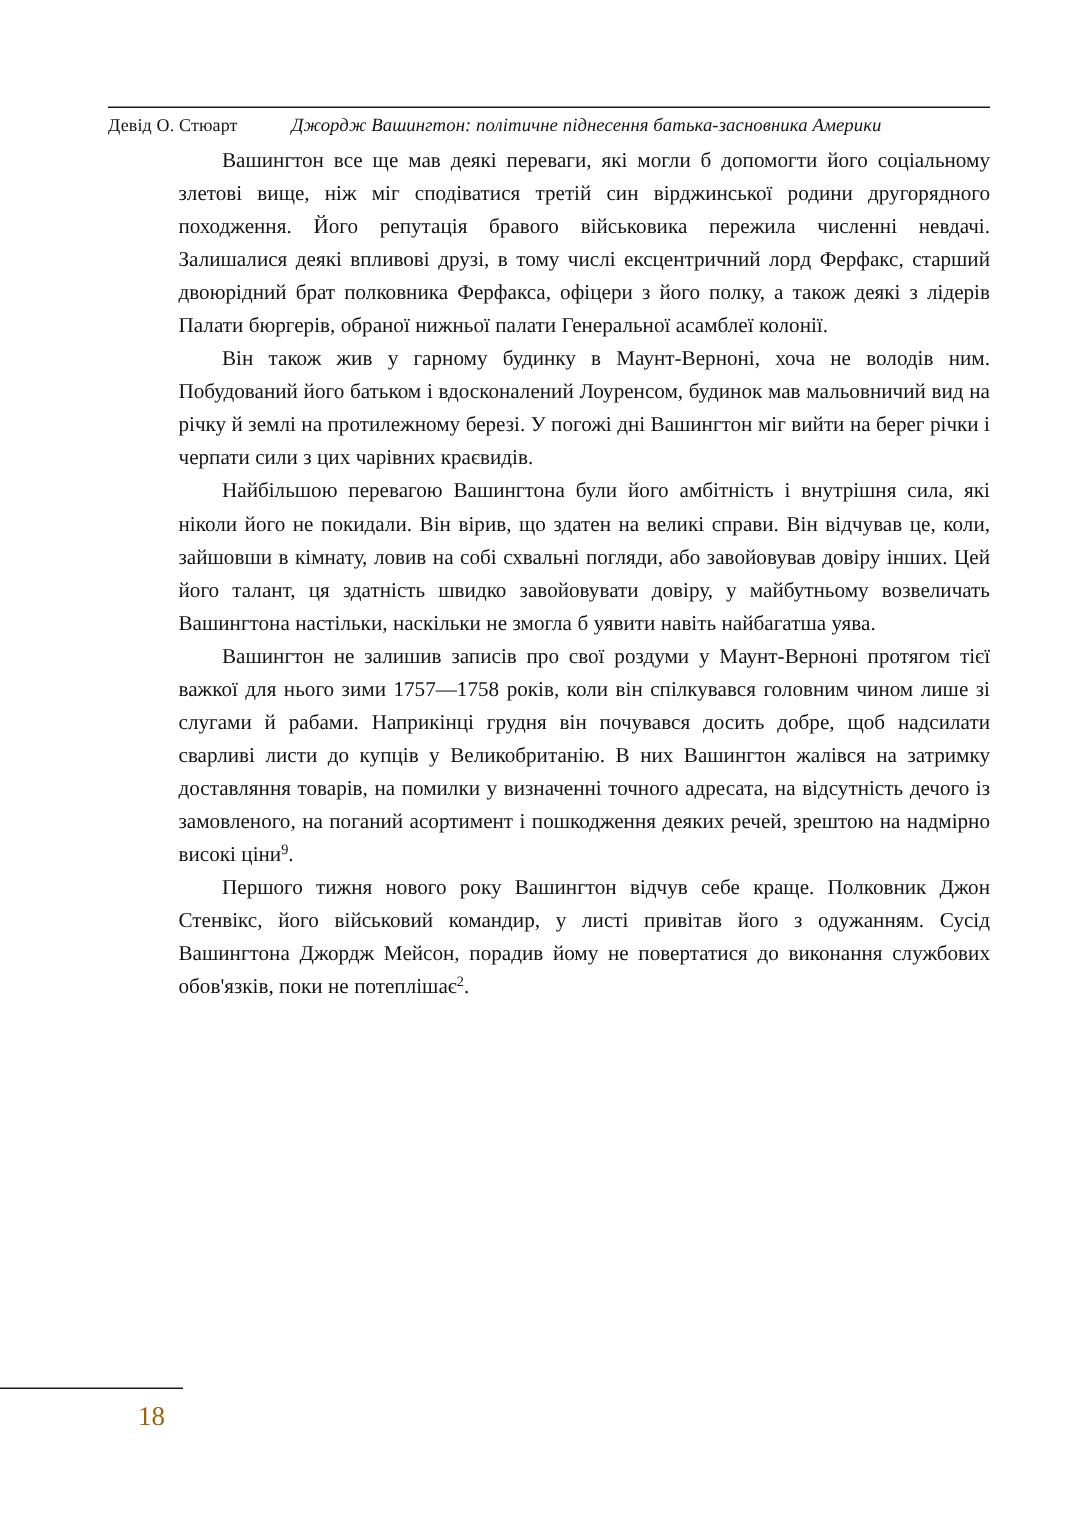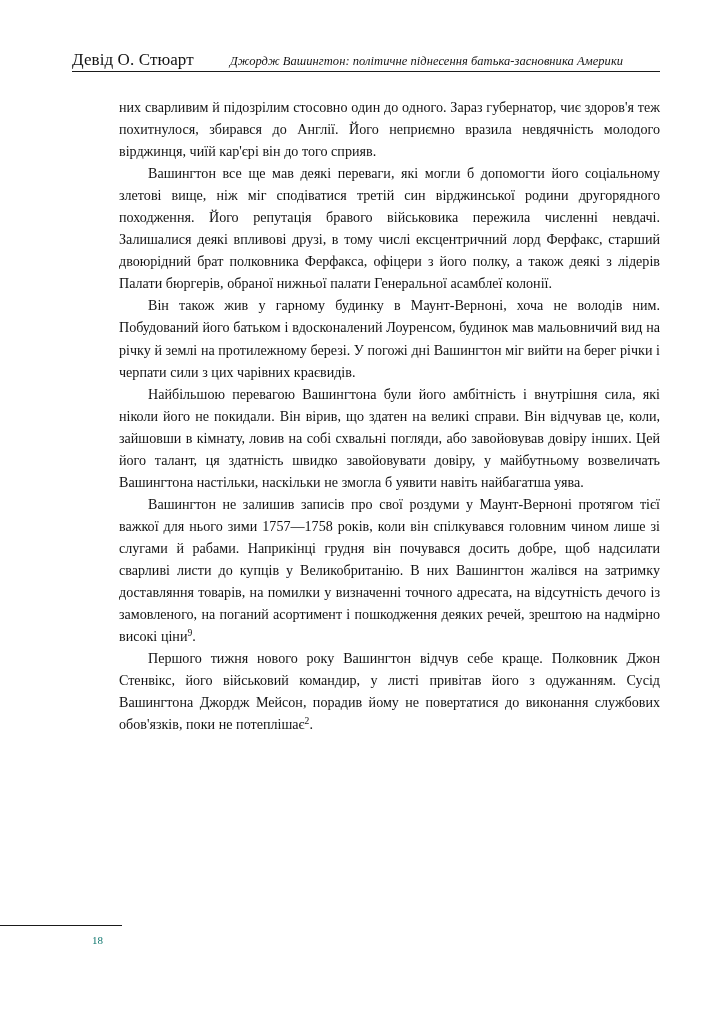--- a/index.html
+++ b/index.html
@@ -29,30 +29,31 @@
     position: absolute;
     left: 72px;
     top: 50px;
     width: 588px;
     height: 20px;
     display: flex;
     align-items: baseline;
     white-space: nowrap;
   }
   .header-author {
-    font-size: 17px;
+    font-size: 12px;
     letter-spacing: 0.1px;
     color: #131313;
   }
   .header-title {
     font-style: italic;
     font-size: 12.5px;
     letter-spacing: 0.05px;
     color: #131313;
     margin-left: 36px;
+    margin-top: 26px;
   }
   .header-rule {
     position: absolute;
     left: 72px;
     top: 71px;
     width: 588px;
     height: 1.3px;
     background: #1a1a1a;
   }
 
@@ -89,38 +90,37 @@
     left: 0px;
     top: 925px;
     width: 122px;
     height: 1.4px;
     background: #1a1a1a;
   }
   .page-number {
     position: absolute;
     left: 92px;
     top: 934px;
-    font-size: 11px;
-    color: #0f766e;
+    font-size: 18px;
+    color: #a16207;
   }
 </style>
 </head>
 <body>
 
 <div class="page">
 
   <div class="running-header">
     <span class="header-author">Девід О. Стюарт</span>
     <span class="header-title">Джордж Вашингтон: політичне піднесення батька-засновника Америки</span>
   </div>
   <div class="header-rule"></div>
 
   <div class="body-text">
 
-    <p class="para first">них сварливим й підозрілим стосовно один до одного. Зараз губернатор, чиє здоров'я теж похитнулося, збирався до Англії. Його неприємно вразила невдячність молодого вірджинця, чиїй кар'єрі він до того сприяв.</p>
 
     <p class="para">Вашингтон все ще мав деякі переваги, які могли б допомогти його соціальному злетові вище, ніж міг сподіватися третій син вірджинської родини другорядного походження. Його репутація бравого військовика пережила численні невдачі. Залишалися деякі впливові друзі, в тому числі ексцентричний лорд Ферфакс, старший двоюрідний брат полковника Ферфакса, офіцери з його полку, а також деякі з лідерів Палати бюргерів, обраної нижньої палати Генеральної асамблеї колонії.</p>
 
     <p class="para">Він також жив у гарному будинку в Маунт-Верноні, хоча не володів ним. Побудований його батьком і вдосконалений Лоуренсом, будинок мав мальовничий вид на річку й землі на протилежному березі. У погожі дні Вашингтон міг вийти на берег річки і черпати сили з цих чарівних краєвидів.</p>
 
     <p class="para">Найбільшою перевагою Вашингтона були його амбітність і внутрішня сила, які ніколи його не покидали. Він вірив, що здатен на великі справи. Він відчував це, коли, зайшовши в кімнату, ловив на собі схвальні погляди, або завойовував довіру інших. Цей його талант, ця здатність швидко завойовувати довіру, у майбутньому возвеличать Вашингтона настільки, наскільки не змогла б уявити навіть найбагатша уява.</p>
 
     <p class="para"><span>Вашингтон не залишив записів про свої роздуми у Маунт-Верноні протягом тієї важкої для нього зими 1757—1758 років, коли він спілкувався головним чином лише зі слугами й рабами. Наприкінці грудня він почувався досить добре, щоб надсилати сварливі листи до купців у Великобританію. В них Вашингтон жалівся на затримку доставляння товарів, на помилки у визначенні точного адресата, на відсутність дечого із замовленого, на поганий асортимент і пошкодження деяких речей, зрештою на надмірно високі ціни</span><sup>9</sup><span>.</span></p>
 
     <p class="para"><span>Першого тижня нового року Вашингтон відчув себе краще. Полковник Джон Стенвікс, його військовий командир, у листі привітав його з одужанням. Сусід Вашингтона Джордж Мейсон, порадив йому не повертатися до виконання службових обов'язків, поки не потеплішає</span><sup>2</sup><span>.</span></p>

